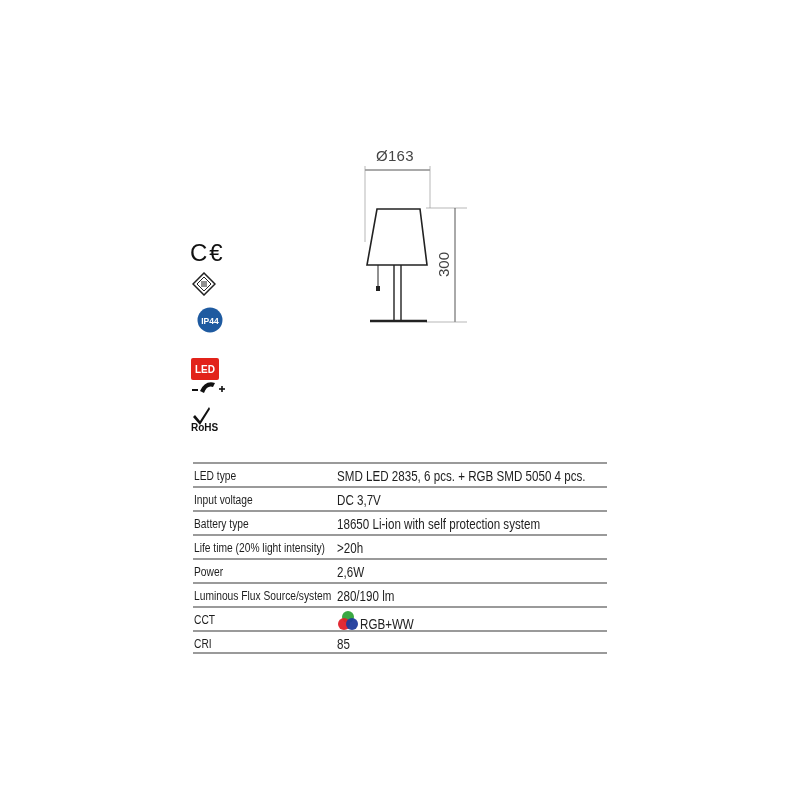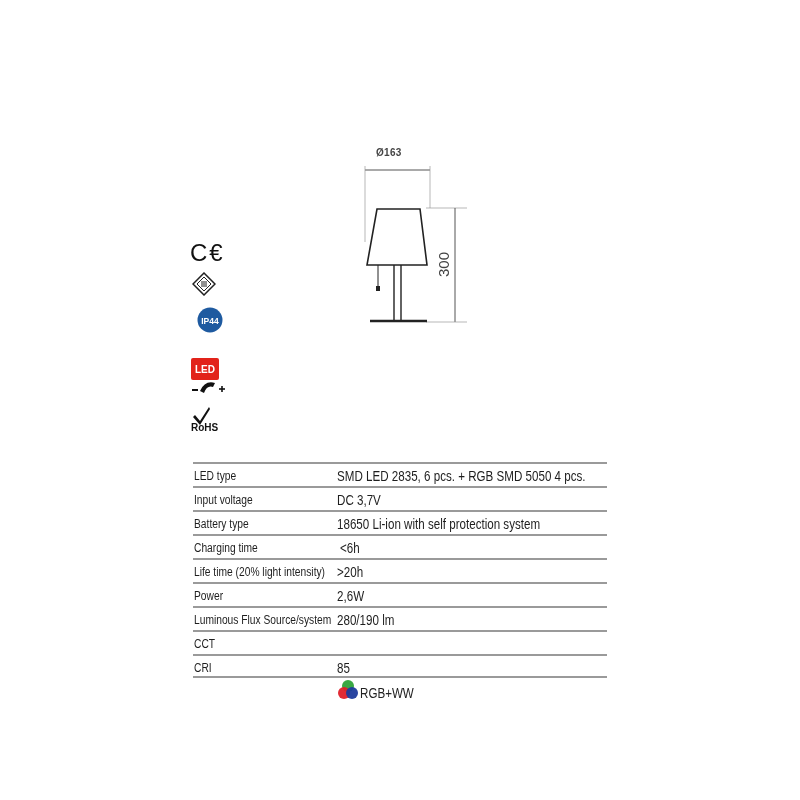--- a/index.html
+++ b/index.html
@@ -1,32 +1,32 @@
 <!DOCTYPE html>
 <html><head>
 <meta charset="utf-8">
 <style>
   html, body { margin:0; padding:0; background:#ffffff; }
   body { width:800px; height:800px; position:relative; overflow:hidden;
          font-family:"Liberation Sans", sans-serif; color:#222; }
   .abs { position:absolute; }
   
-  .dim-label { font-size:10px; color:#444; letter-spacing:0.3px;font-weight:bold; }
+  .dim-label { font-size:15px; color:#444; letter-spacing:0.3px; }
   .dim-v { font-size:15px; color:#444; transform:rotate(-90deg); transform-origin:center; }
   
   .icon { position:absolute; left:190px; }
   
   .spec-table { position:absolute; left:193px; top:462px; width:414px; }
   .row { position:relative; height:24px; border-top:2px solid #9a9a9a; box-sizing:border-box; }
   .row:last-child { border-bottom:2px solid #9a9a9a;text-decoration:underline; }
   .cell-label { position:absolute; left:1px; top:5px; font-size:12.5px; color:#1e1e1e;
                 transform:scaleX(0.82); transform-origin:left; white-space:nowrap; }
   .cell-value { position:absolute; left:144px; top:4px; font-size:14.5px; color:#1e1e1e;
                 transform:scaleX(0.8); transform-origin:left; white-space:nowrap; }
-  .cct-wrap { position:absolute; left:144px; top:2px; display:flex; align-items:center;margin-top:45px; }
+  .cct-wrap { position:absolute; left:144px; top:2px; display:flex; align-items:center; }
 </style>
 </head>
 <body>
 
 <div class="abs" style="left:350px;top:140px;width:130px;height:190px;">
   <div class="abs dim-label" style="left:26px;top:7px;">Ø163</div>
   <svg class="abs" style="left:0;top:0" width="130" height="190">
     <g stroke="#555" fill="none">
 
       <line x1="15" y1="30" x2="80" y2="30" stroke-width="1"></line>
@@ -99,24 +99,20 @@
   </div>
   <div class="row">
     <span class="cell-label">Input voltage</span>
     <span class="cell-value">DC 3,7V</span>
   </div>
   <div class="row">
     <span class="cell-label">Battery type</span>
     <span class="cell-value">18650 Li-ion with self protection system</span>
   </div>
   <div class="row">
-    <span class="cell-label">Charging time</span>
-    <span class="cell-value" style="left:147px;">&lt;6h</span>
-  </div>
-  <div class="row">
     <span class="cell-label">Life time (20% light intensity)</span>
     <span class="cell-value">&gt;20h</span>
   </div>
   <div class="row">
     <span class="cell-label">Power</span>
     <span class="cell-value">2,6W</span>
   </div>
   <div class="row">
     <span class="cell-label">Luminous Flux Source/system</span>
     <span class="cell-value">280/190 lm</span>

